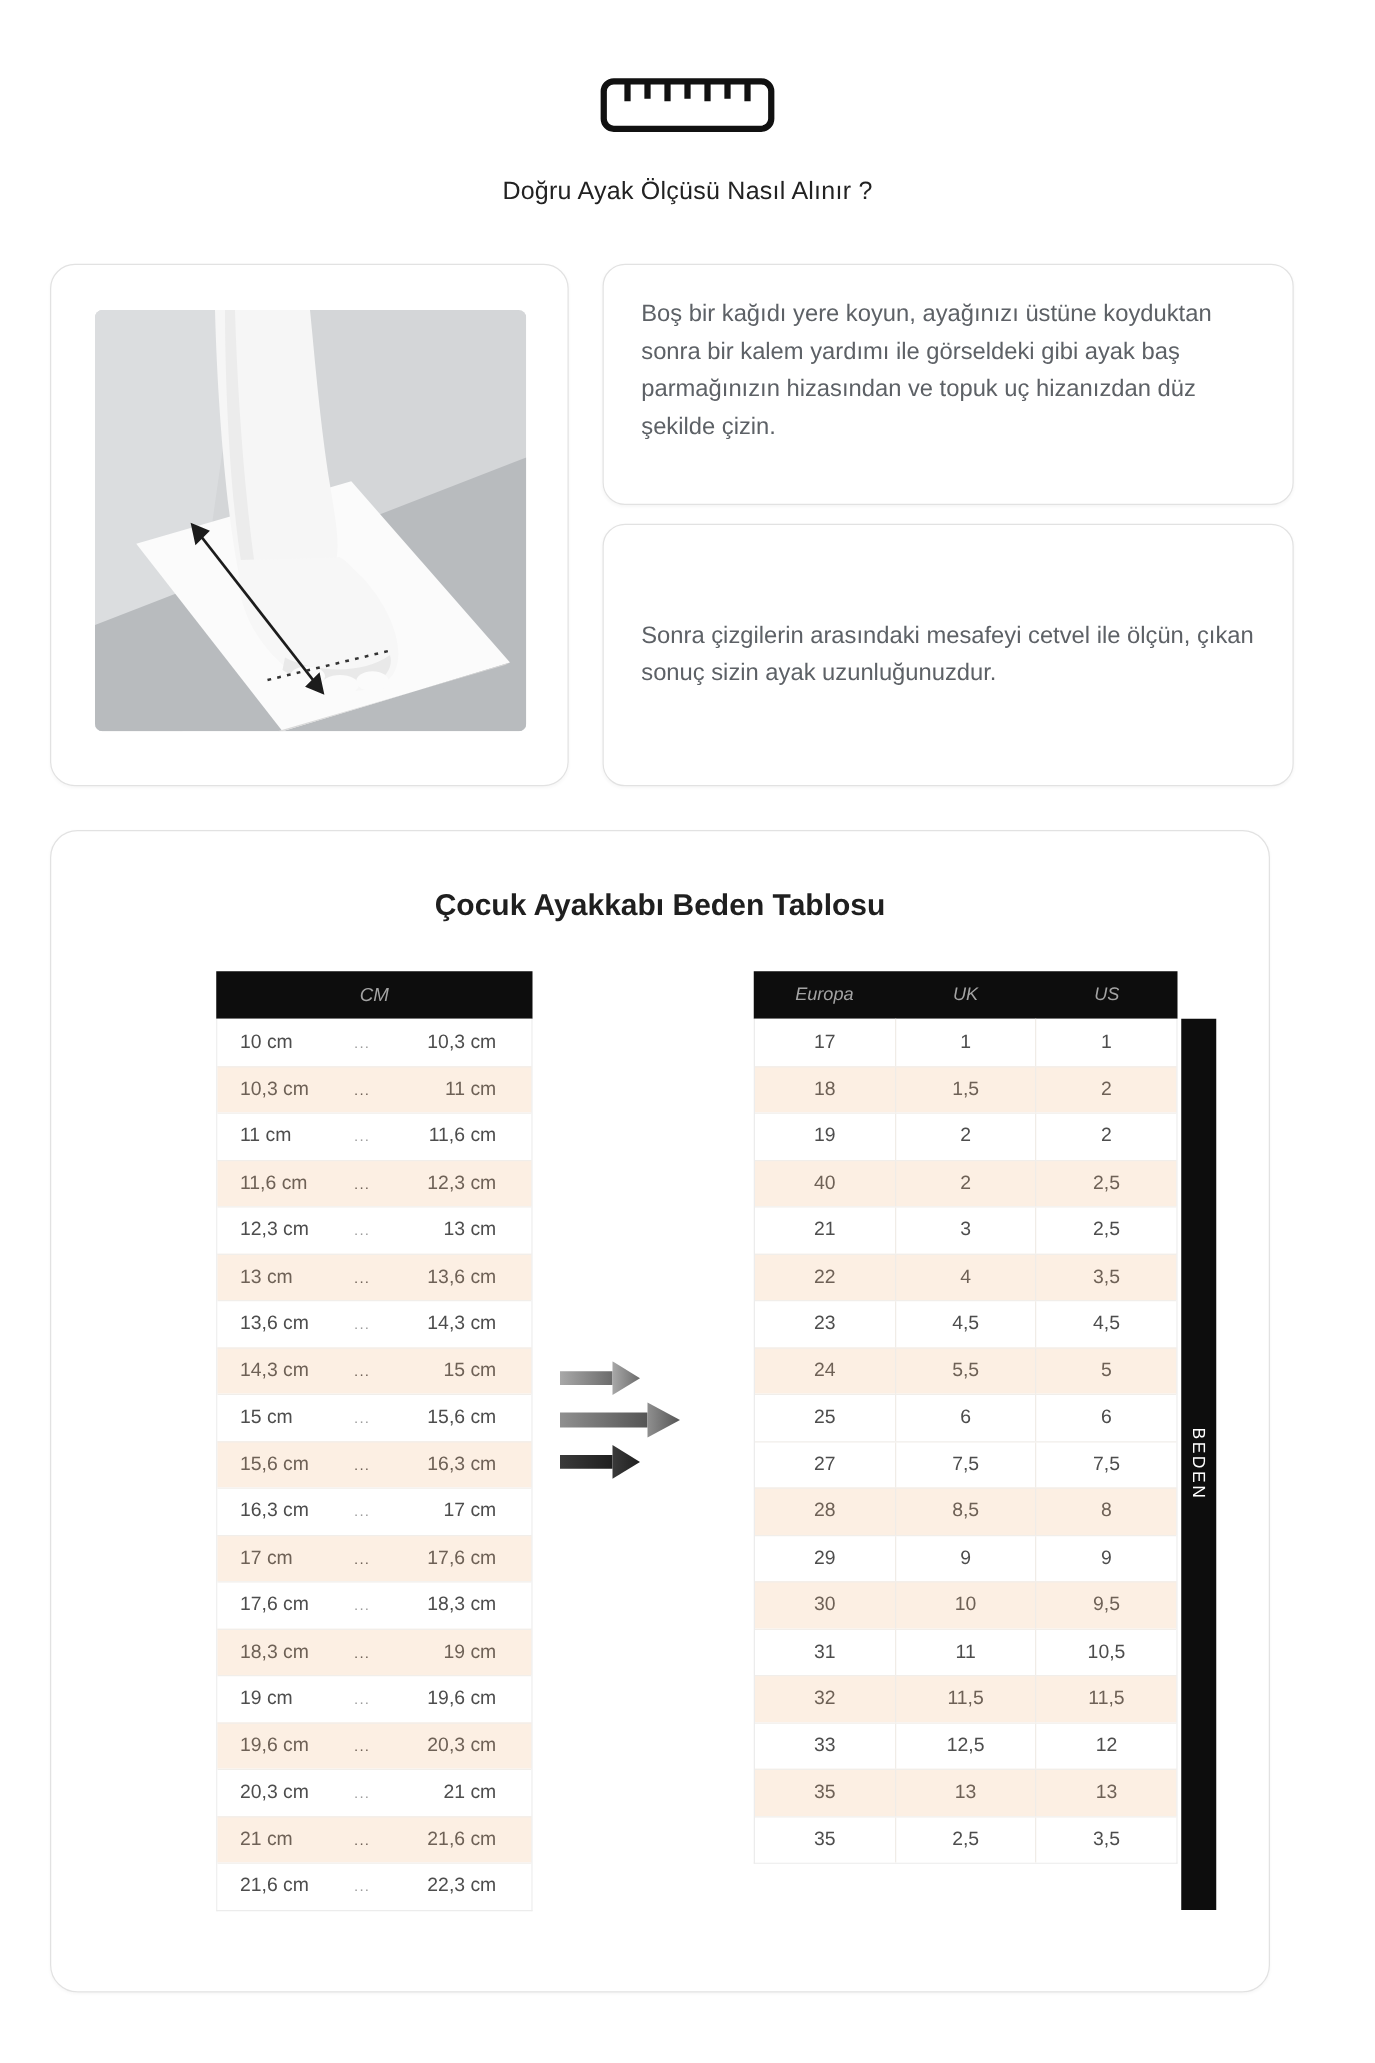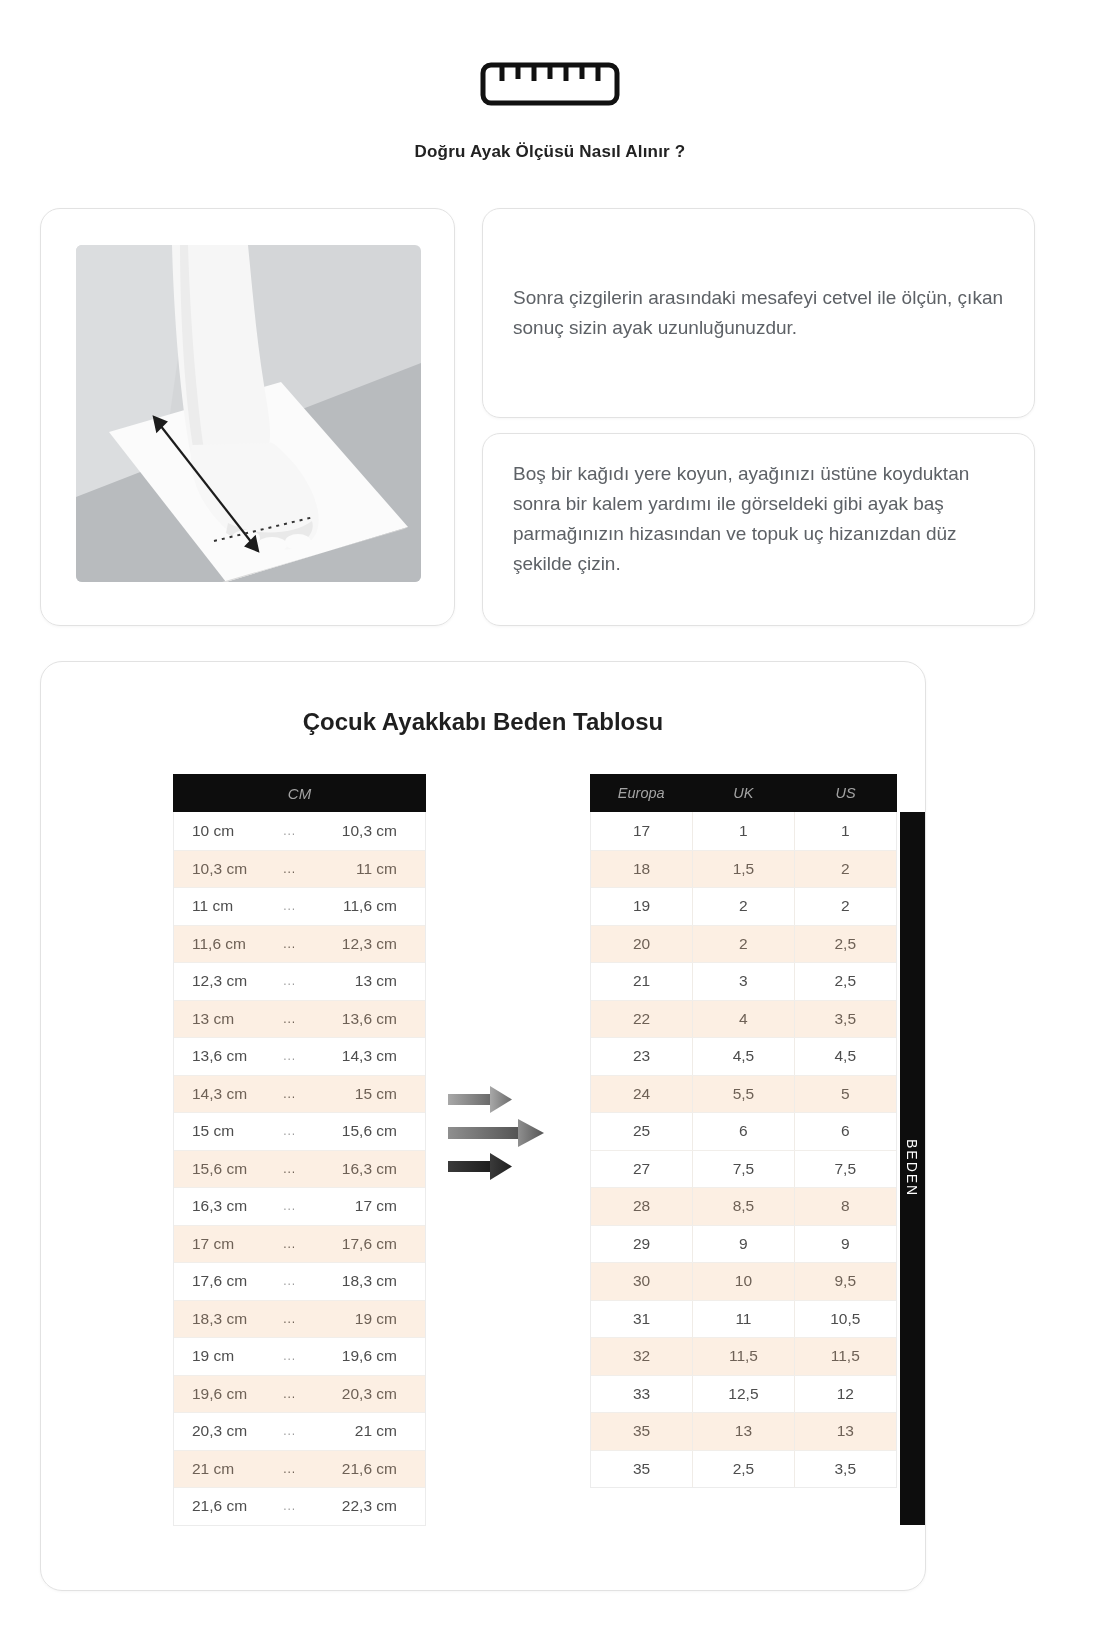--- a/index.html
+++ b/index.html
@@ -2,35 +2,35 @@
 <html><head>
 <meta charset="utf-8">
 <style>
   html,body{margin:0;padding:0;background:#ffffff;}
   body{width:1100px;height:1650px;font-family:"Liberation Sans",sans-serif;color:#333;}
   .page{position:relative;width:1100px;height:1650px;overflow:hidden;background:#fff;}
 
   
   .header{padding-top:62px;text-align:center;}
   .ruler-wrap{display:flex;justify-content:center;}
-  .page-title{margin-top:36px;font-size:17px;font-weight:bold;color:#222;letter-spacing:.2px;}
+  .page-title{margin-top:36px;font-size:20px;font-weight:normal;color:#222;letter-spacing:.2px;}
 
   
   .instructions{display:flex;gap:27px;margin:46px 65px 0 40px;}
   .img-card{width:415px;height:418px;border:1px solid #e2e2e2;border-radius:20px;
             box-shadow:0 1px 3px rgba(0,0,0,.04);box-sizing:border-box;padding:36px 35px;}
   .img-card svg{display:block;border-radius:6px;}
   .steps-col{flex:1;display:flex;flex-direction:column;gap:15px;}
   .step-card{border:1px solid #e2e2e2;border-radius:18px;box-sizing:border-box;
              box-shadow:0 1px 3px rgba(0,0,0,.04);color:#5d6166;font-size:19px;line-height:30px;}
   .step-card.first{height:193px;padding:25px 30px 0 30px;}
   .step-card.second{height:210px;display:flex;align-items:center;padding:0 30px;}
 
   
-  .chart-card{position:relative;margin:35px 40px 0 40px;width:886px;height:930px;
+  .chart-card{position:relative;margin:35px 40px 0 40px;width:976px;height:930px;
               border:1px solid #e2e2e2;border-radius:22px;box-sizing:border-box;
               box-shadow:0 1px 3px rgba(0,0,0,.04);}
   .chart-title{padding-top:46px;text-align:center;font-size:24px;font-weight:bold;color:#1f1f1f;}
 
   .tables{display:flex;align-items:flex-start;margin-top:38px;padding-left:132px;}
 
   .thead{background:#0d0d0d;color:#a3a3a3;height:38px;box-sizing:border-box;
          display:flex;align-items:center;font-size:15px;font-style:italic;}
   .tbody{border:1px solid #ececec;border-top:none;box-sizing:border-box;}
   .trow{display:flex;align-items:center;height:37.5px;box-sizing:border-box;background:#fff;}
@@ -109,25 +109,25 @@
           <line x1="84" y1="180" x2="176" y2="298"></line>
           <polygon points="78,172 90,177 81,186"></polygon>
           <polygon points="182,306 170,301 179,292"></polygon>
         </g>
 
         <line x1="138" y1="296" x2="238" y2="272" stroke="#333" stroke-width="2" stroke-dasharray="3,5"></line>
       </svg>
     </div>
 
     <div class="steps-col">
+      <div class="step-card first">
+        <span>Boş bir kağıdı yere koyun, ayağınızı üstüne koyduktan sonra bir kalem yardımı ile görseldeki gibi ayak baş parmağınızın hizasından ve topuk uç hizanızdan düz şekilde çizin.</span>
+      </div>
       <div class="step-card second">
         <span>Sonra çizgilerin arasındaki mesafeyi cetvel ile ölçün, çıkan sonuç sizin ayak uzunluğunuzdur.</span>
-      </div>
-      <div class="step-card first">
-        <span>Boş bir kağıdı yere koyun, ayağınızı üstüne koyduktan sonra bir kalem yardımı ile görseldeki gibi ayak baş parmağınızın hizasından ve topuk uç hizanızdan düz şekilde çizin.</span>
       </div>
     </div>
   </div>
 
   <div class="chart-card">
     <div class="chart-title">Çocuk Ayakkabı Beden Tablosu</div>
 
     <div class="tables">
 
       <div class="cm-table">
@@ -278,21 +278,21 @@
               <span class="cell size-cell">18</span>
               <span class="cell size-cell">1,5</span>
               <span class="cell size-cell">2</span>
             </div>
             <div class="trow">
               <span class="cell size-cell">19</span>
               <span class="cell size-cell">2</span>
               <span class="cell size-cell">2</span>
             </div>
             <div class="trow alt">
-              <span class="cell size-cell">20</span>
+              <span class="cell size-cell">40</span>
               <span class="cell size-cell">2</span>
               <span class="cell size-cell">2,5</span>
             </div>
             <div class="trow">
               <span class="cell size-cell">21</span>
               <span class="cell size-cell">3</span>
               <span class="cell size-cell">2,5</span>
             </div>
             <div class="trow alt">
               <span class="cell size-cell">22</span>

